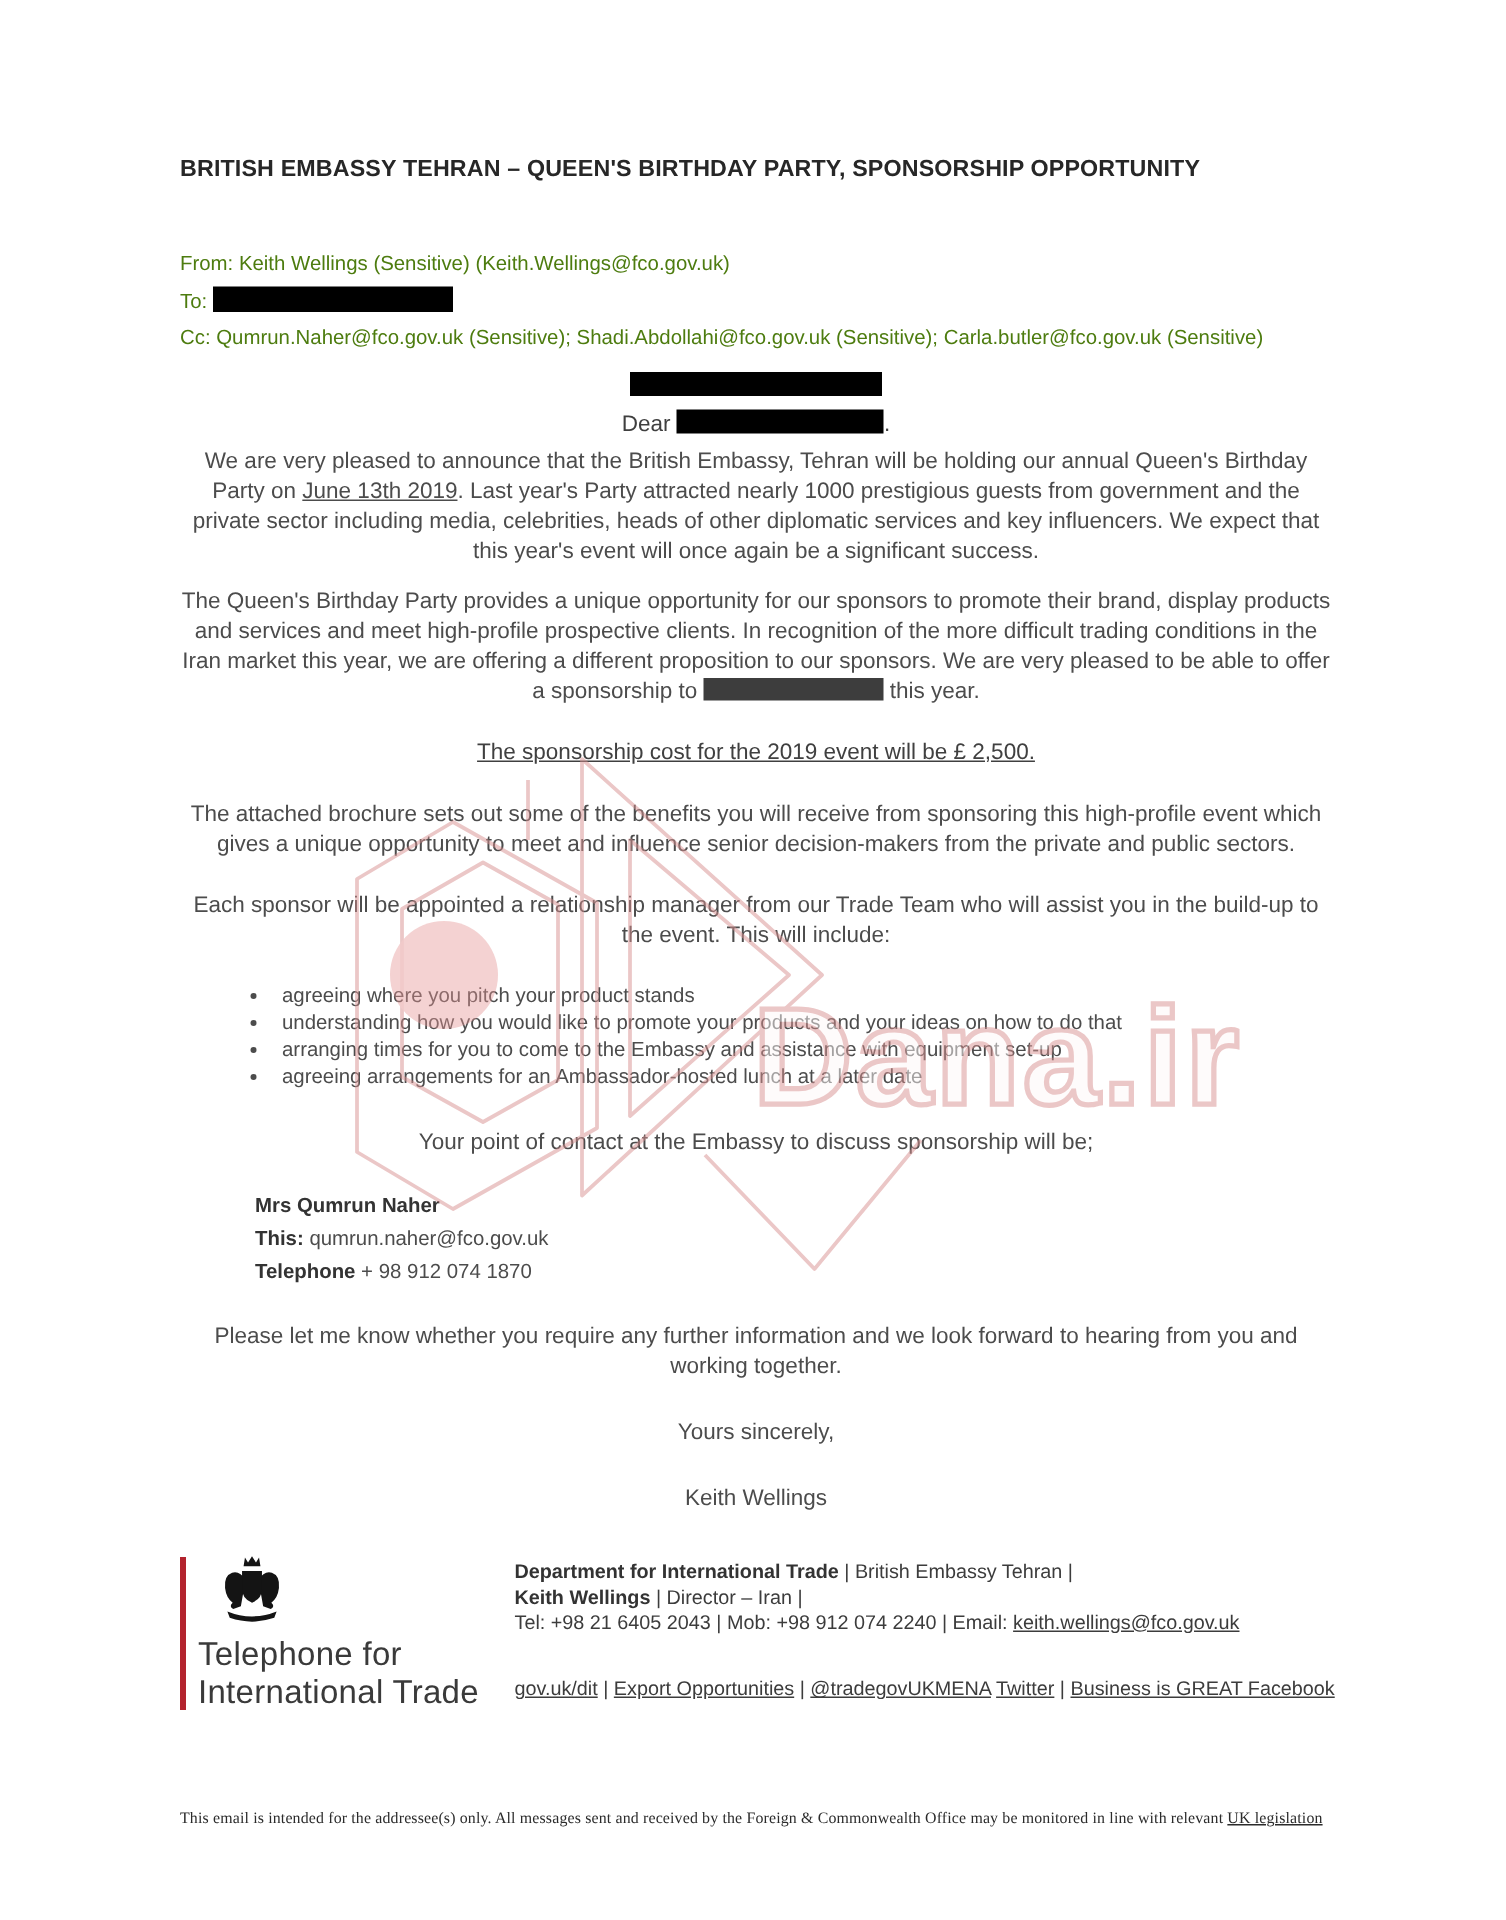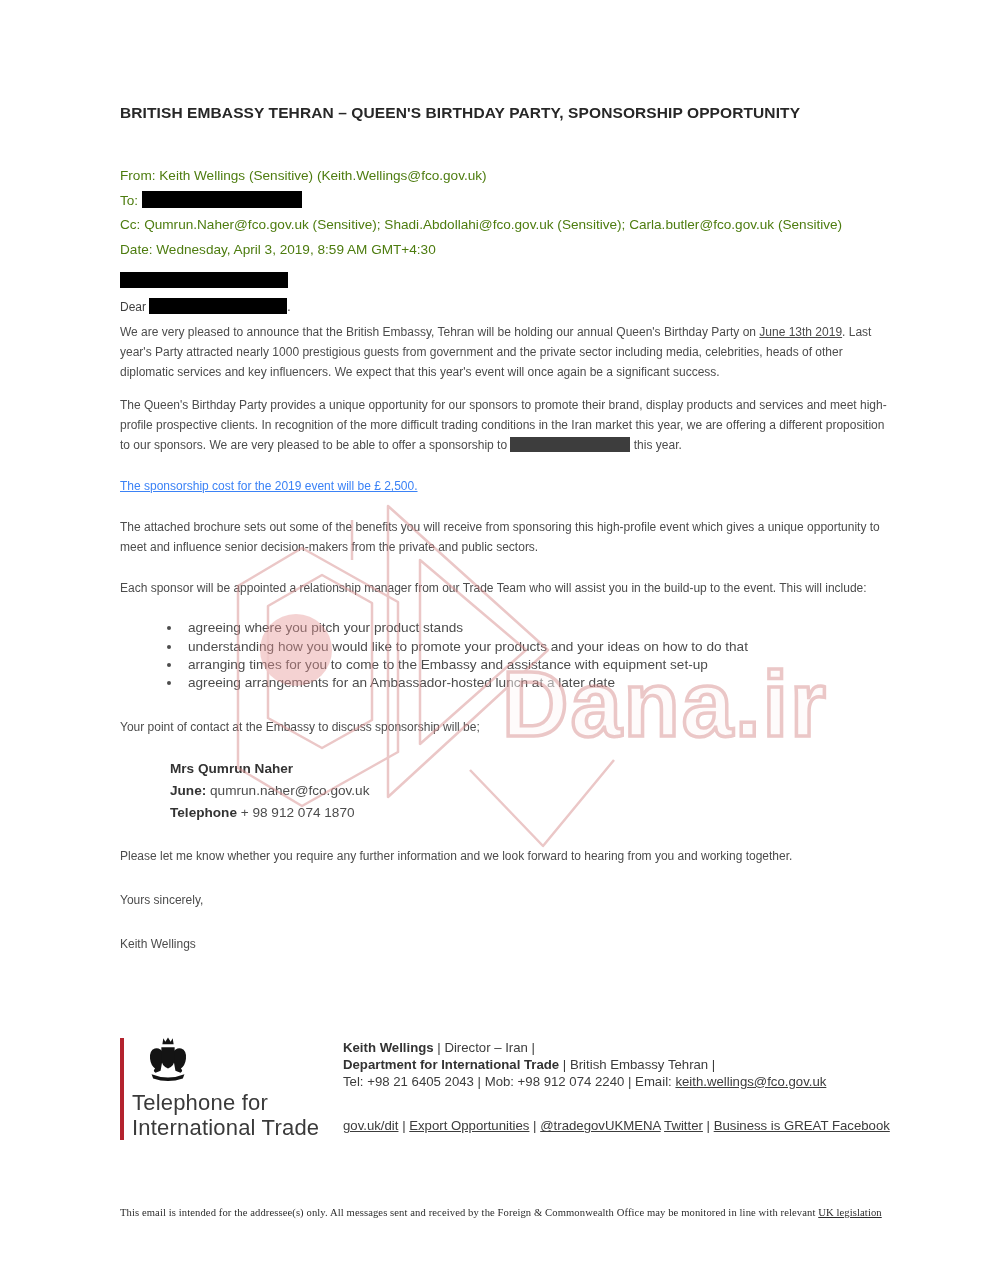--- a/index.html
+++ b/index.html
@@ -6,26 +6,26 @@
   body{
     width:1004px;height:1280px;background:#ffffff;position:relative;
     font-family:"Liberation Sans",sans-serif;color:#4a4a4a;overflow:hidden;
   }
   .page{position:relative;width:1004px;height:960px;background:#fff;text-decoration:underline;}
   .content{position:absolute;left:120px;top:104px;width:768px;}
   .subject{font-size:15.5px;font-weight:700;color:#272727;margin:0 0 42px 0;letter-spacing:.1px;}
   .meta{margin-bottom:10px;}
   .meta-line{font-size:13.6px;line-height:24.5px;color:#4d7c0f;}
   .redact{display:inline-block;vertical-align:middle;background:#000;margin-bottom:3px;}
-  .para{font-size:12px;line-height:20px;margin:0 0 21px 0;color:#4c4c4c;}
+  .para{font-size:15px;line-height:20px;margin:0 0 21px 0;color:#4c4c4c;text-align:center;}
   .redaction-standalone{margin:6px 0 6px 0;line-height:16px;}
   .salutation{margin-bottom:5px;color:#3f3f3f;}
   .mb-sm{margin-bottom:13px;}
   .mb-lg{margin-bottom:24px;}
-  .cost{color:#3b82f6;}
+  .cost{color:#404040;}
   .u{text-decoration:underline;}
   .b{font-weight:700;color:#333;}
   .lnk{text-decoration:underline;color:inherit;cursor:pointer;}
   ul.bullets{margin:4px 0 25px 0;padding-left:62px;list-style:disc;}
   ul.bullets li{font-size:13.6px;line-height:18.2px;color:#4c4c4c;padding-left:6px;}
   .contact{margin:1px 0 22px 50px;}
   .contact-line{font-size:13.6px;line-height:22px;color:#4c4c4c;}
   
   .sig{position:absolute;left:120px;top:1036px;width:790px;display:flex;}
   .sig-logo{width:223px;display:flex;}
@@ -47,21 +47,20 @@
 
 <div class="page">
   <div class="content">
 
     <h1 class="subject">BRITISH EMBASSY TEHRAN – QUEEN'S BIRTHDAY PARTY, SPONSORSHIP OPPORTUNITY</h1>
 
     <div class="meta">
         <div class="meta-line"><span>From: Keith Wellings (Sensitive) (Keith.Wellings@fco.gov.uk)</span></div>
         <div class="meta-line"><span>To: </span><span class="redact" style="width: 160px; height: 17px; background: rgb(0, 0, 0);"></span></div>
         <div class="meta-line"><span>Cc: Qumrun.Naher@fco.gov.uk (Sensitive); Shadi.Abdollahi@fco.gov.uk (Sensitive); Carla.butler@fco.gov.uk (Sensitive)</span></div>
-        <div class="meta-line"><span>Date: Wednesday, April 3, 2019, 8:59 AM GMT+4:30</span></div>
       </div>
 
     <div>
         <p class="para redaction-standalone"><span class="redact" style="width: 168px; height: 16px; background: rgb(0, 0, 0);"></span></p>
         <p class="para salutation"><span>Dear </span><span class="redact" style="width: 138px; height: 16px; background: rgb(0, 0, 0);"></span><span>.</span></p>
         <p class="para mb-sm"><span>We are very pleased to announce that the British Embassy, Tehran will be holding our annual Queen's Birthday Party on </span><span class="u">June 13th 2019</span><span>. Last year's Party attracted nearly 1000 prestigious guests from government and the private sector including media, celebrities, heads of other diplomatic services and key influencers. We expect that this year's event will once again be a significant success.</span></p>
         <p class="para"><span>The Queen's Birthday Party provides a unique opportunity for our sponsors to promote their brand, display products and services and meet high-profile prospective clients. In recognition of the more difficult trading conditions in the Iran market this year, we are offering a different proposition to our sponsors. We are very pleased to be able to offer a sponsorship to </span><span class="redact" style="width: 120px; height: 15px; background: rgb(61, 61, 61);"></span><span> this year.</span></p>
         <p class="para cost"><span class="u">The sponsorship cost for the 2019 event will be £ 2,500.</span></p>
         <p class="para"><span>The attached brochure sets out some of the benefits you will receive from sponsoring this high-profile event which gives a unique opportunity to meet and influence senior decision-makers from the private and public sectors.</span></p>
         <p class="para"><span>Each sponsor will be appointed a relationship manager from our Trade Team who will assist you in the build-up to the event. This will include:</span></p>
@@ -73,21 +72,21 @@
         <li>arranging times for you to come to the Embassy and assistance with equipment set-up</li>
         <li>agreeing arrangements for an Ambassador-hosted lunch at a later date</li>
       </ul>
 
     <div>
         <p class="para"><span>Your point of contact at the Embassy to discuss sponsorship will be;</span></p>
       </div>
 
     <div class="contact">
         <div class="contact-line"><span class="b">Mrs Qumrun Naher</span></div>
-        <div class="contact-line"><span class="b">June:</span><span> qumrun.naher@fco.gov.uk</span></div>
+        <div class="contact-line"><span class="b">This:</span><span> qumrun.naher@fco.gov.uk</span></div>
         <div class="contact-line"><span class="b">Telephone</span><span> + 98 912 074 1870</span></div>
       </div>
 
     <div>
         <p class="para mb-lg"><span>Please let me know whether you require any further information and we look forward to hearing from you and working together.</span></p>
         <p class="para mb-lg"><span>Yours sincerely,</span></p>
         <p class="para"><span>Keith Wellings</span></p>
       </div>
   </div>
 
@@ -105,22 +104,22 @@
           </g>
         </svg>
         <div class="logo-text">
           <div>Telephone for</div>
           <div>International Trade</div>
         </div>
       </div>
     </div>
     <div class="sig-right">
       <div>
+          <div class="sig-line"><span class="b">Department for International Trade</span><span> | British Embassy Tehran |</span></div>
           <div class="sig-line"><span class="b">Keith Wellings</span><span> | Director – Iran |</span></div>
-          <div class="sig-line"><span class="b">Department for International Trade</span><span> | British Embassy Tehran |</span></div>
           <div class="sig-line"><span>Tel: +98 21 6405 2043 | Mob: +98 912 074 2240 | Email: </span><span class="u lnk">keith.wellings@fco.gov.uk</span></div>
         </div>
       <div class="sig-links" id="sig-links"><span class="u lnk">gov.uk/dit</span><span> | </span><span class="u lnk">Export Opportunities</span><span> | </span><span class="u lnk">@tradegovUKMENA</span><span> </span><span class="u lnk">Twitter</span><span> | </span><span class="u lnk">Business is GREAT Facebook</span></div>
     </div>
   </div>
 
   <div class="footer" id="footer"><span>This email is intended for the addressee(s) only. All messages sent and received by the Foreign &amp; Commonwealth Office may be monitored in line with relevant </span><span class="u">UK legislation</span></div>
 
   <svg class="watermark" viewBox="0 0 1004 1280">
     <g opacity="0.5">

